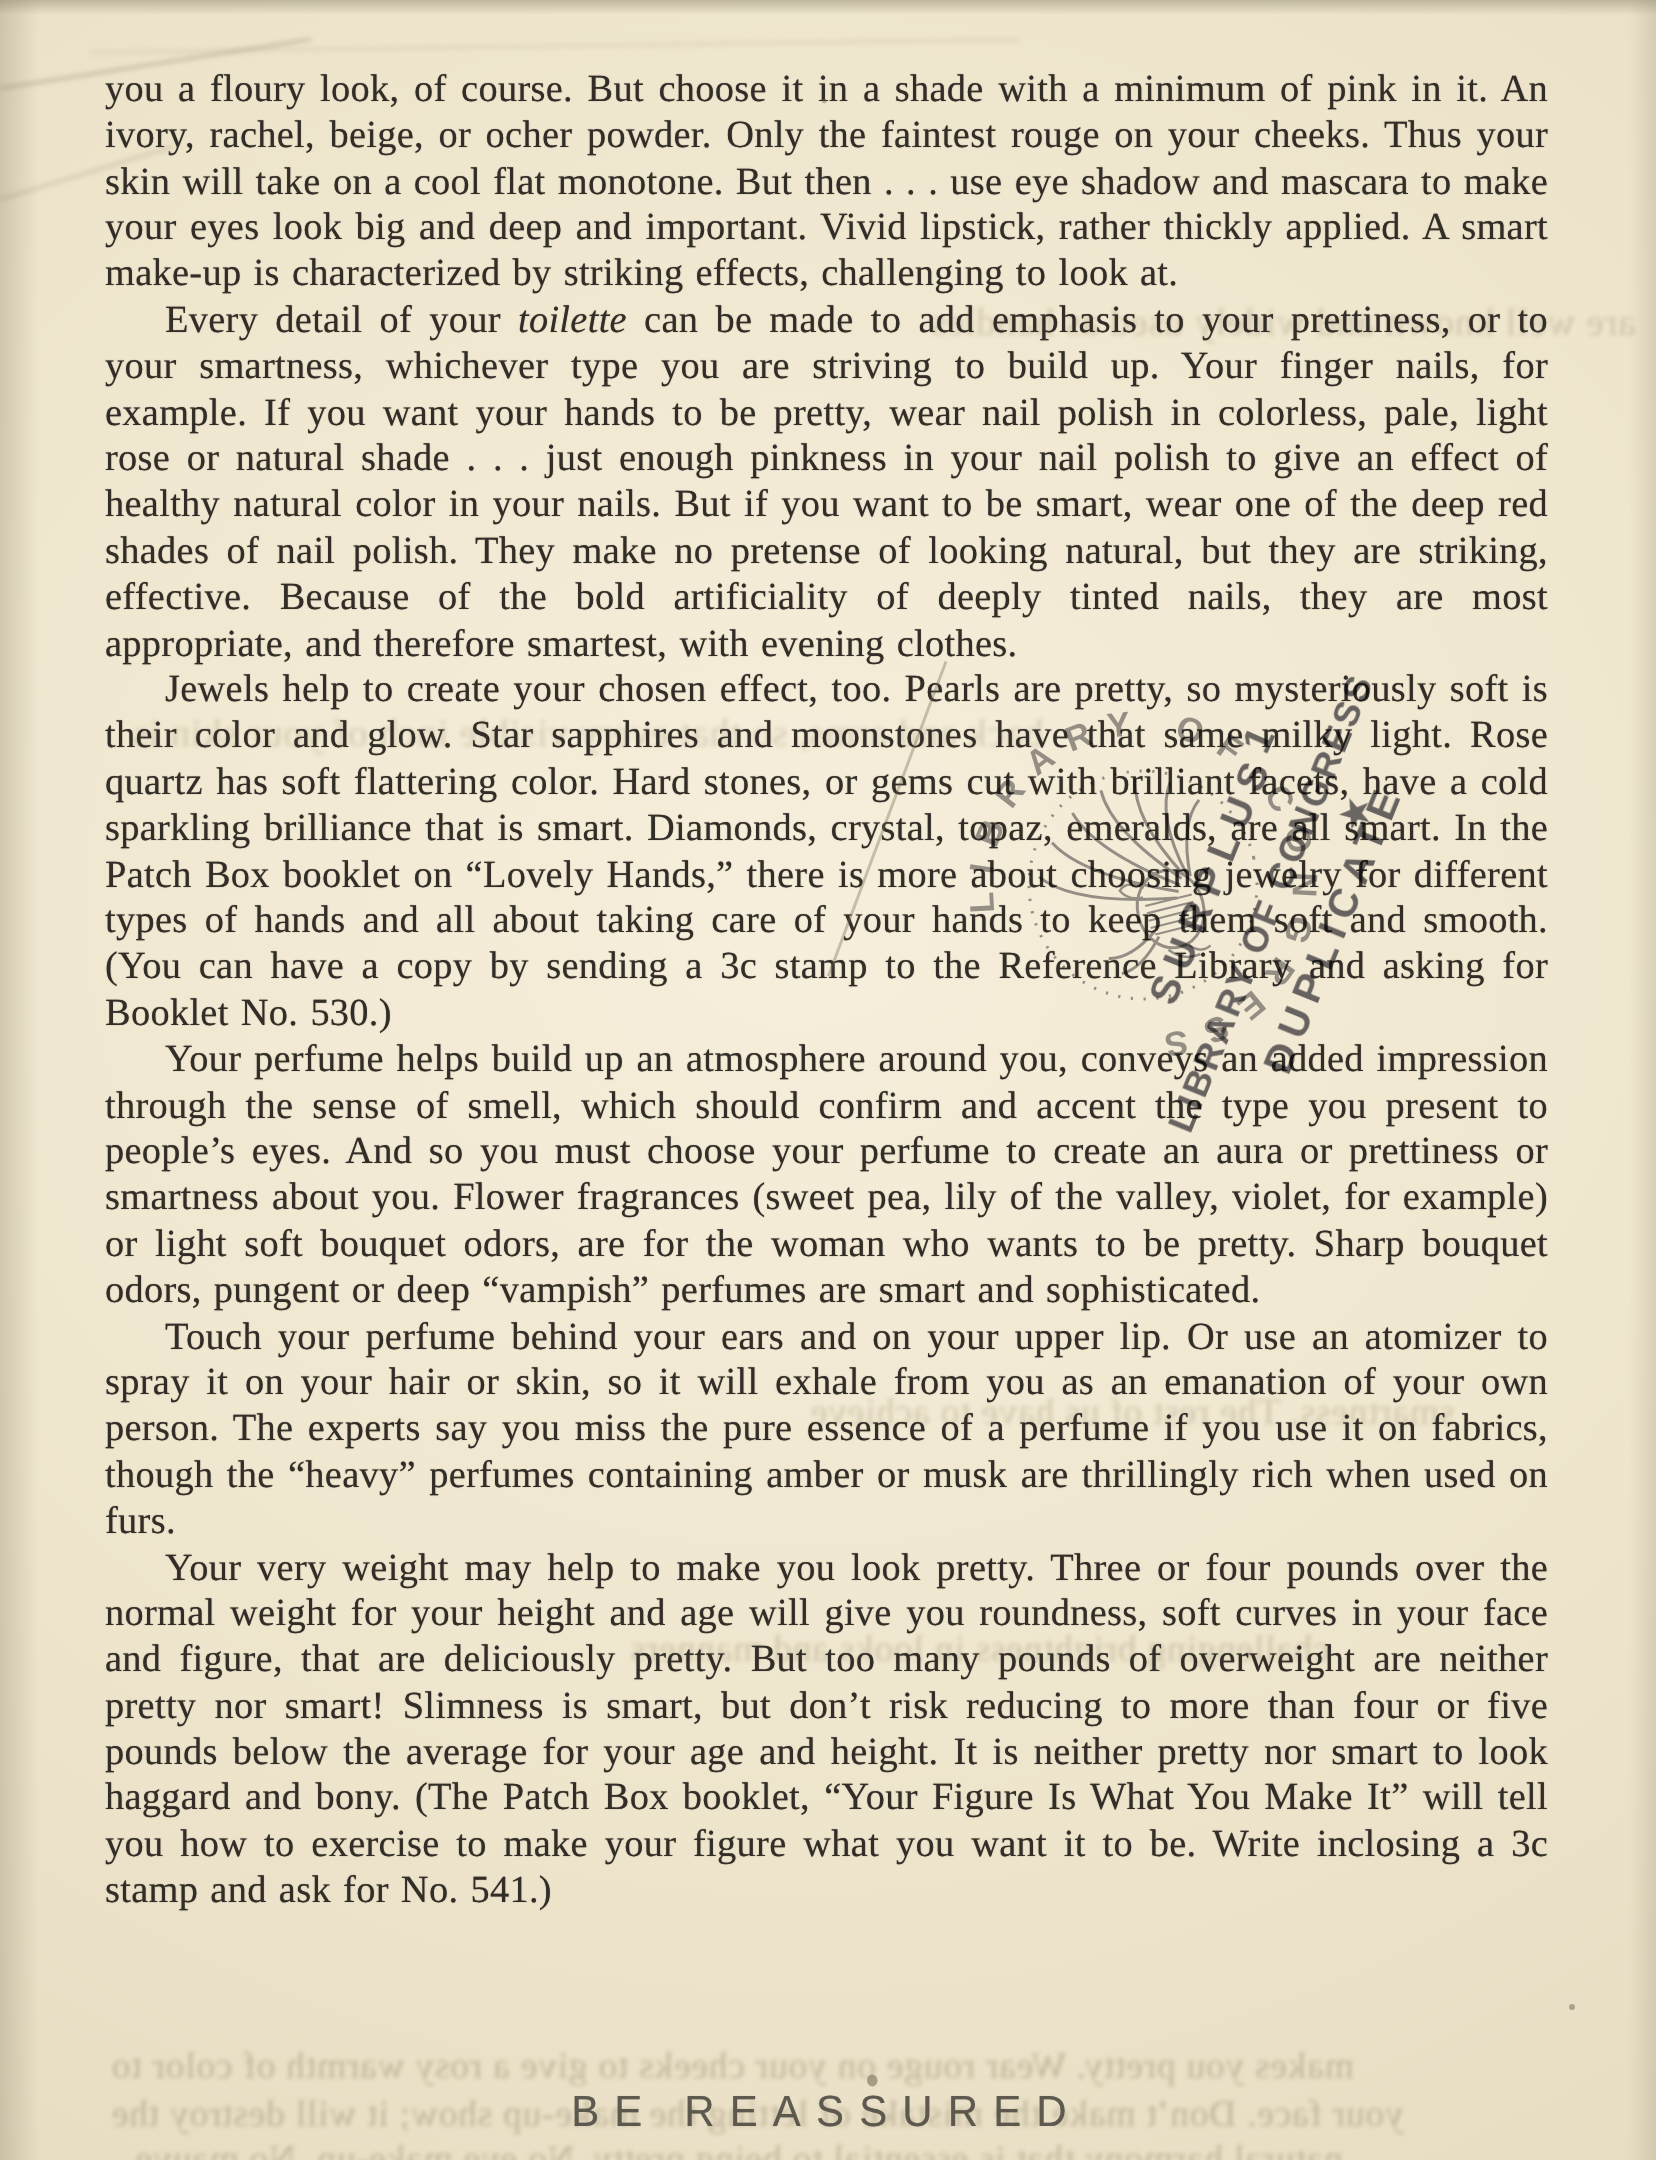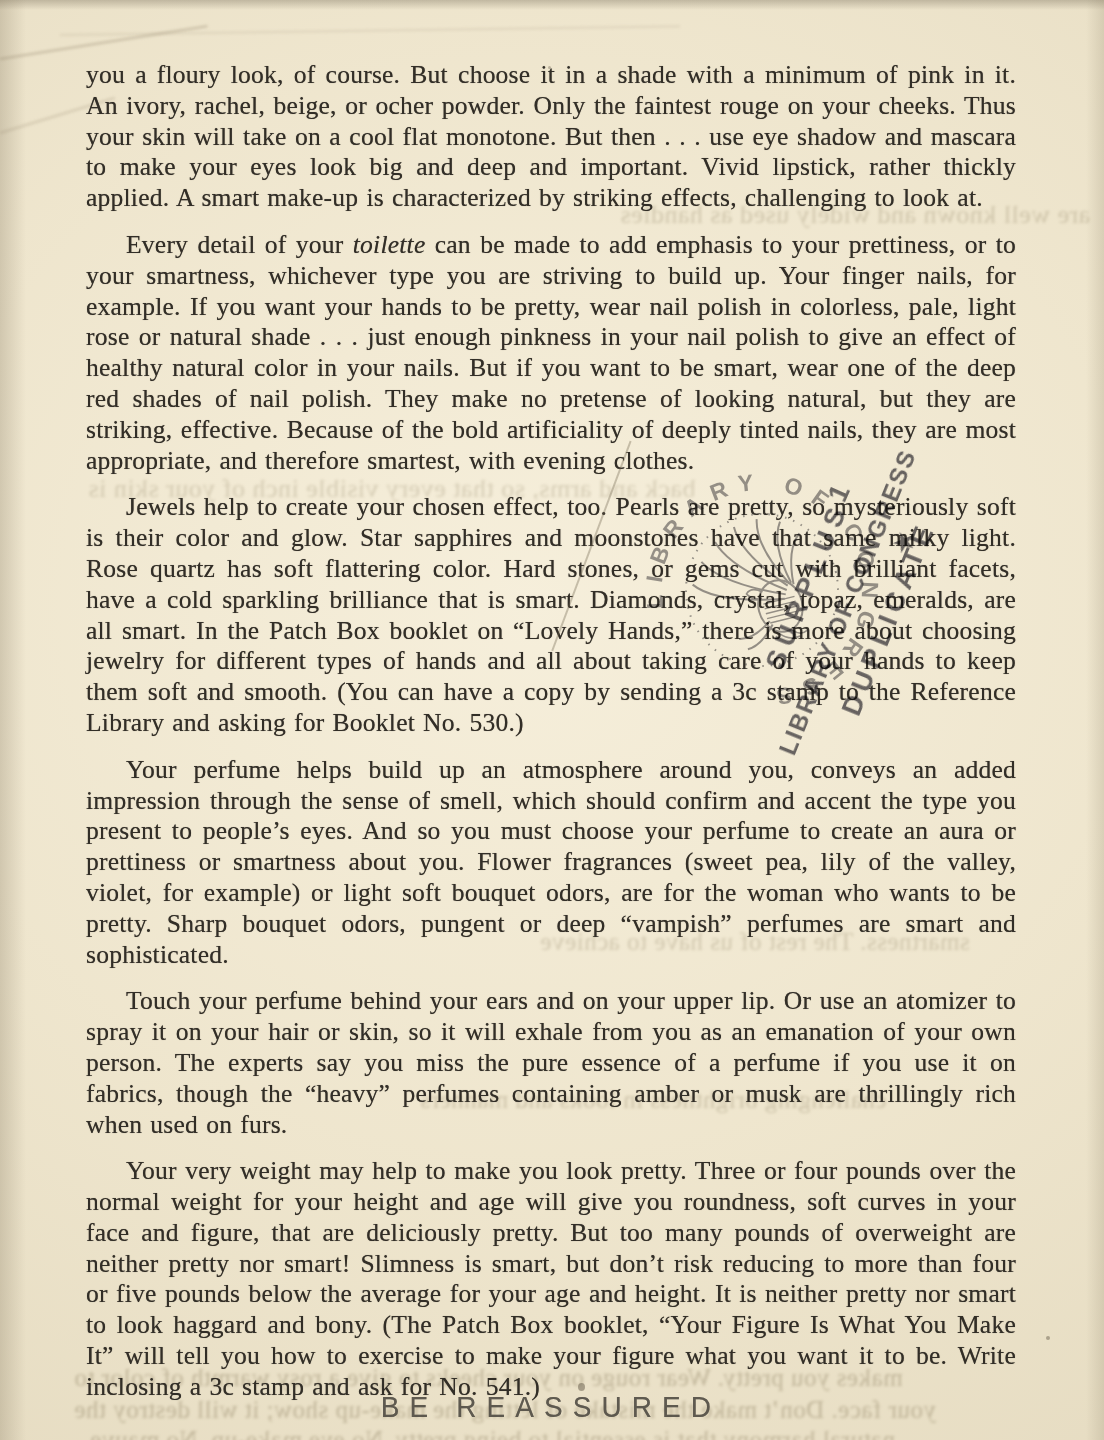--- a/index.html
+++ b/index.html
@@ -21,21 +21,21 @@
   .crease{position:absolute;height:2px;background:rgba(146,134,108,.45);
     filter:blur(1.6px);transform-origin:left center;}
 
   
   .text-col{
     position:absolute;left:70px;top:44px;width:962px;
     font-size:25.6px;line-height:30.8px;color:#322e27;
     text-align:justify;letter-spacing:.2px;word-spacing:1.5px;
     text-shadow:0 0 .7px rgba(50,45,38,.65);
   }
-  .text-col p{margin:16px;}
+  .text-col p{margin:0;}
   .text-col p.ind{text-indent:40px;}
   .text-col em{}
 
   .heading{
     position:absolute;left:70px;top:1392px;width:962px;text-align:center;
     font-family:"Liberation Sans",sans-serif;font-size:28px;font-weight:400;
     letter-spacing:.36em;color:#4c4840;opacity:.88;transform:scaleY(1.04);
     text-shadow:0 0 .5px rgba(70,65,55,.5);
   }
 

